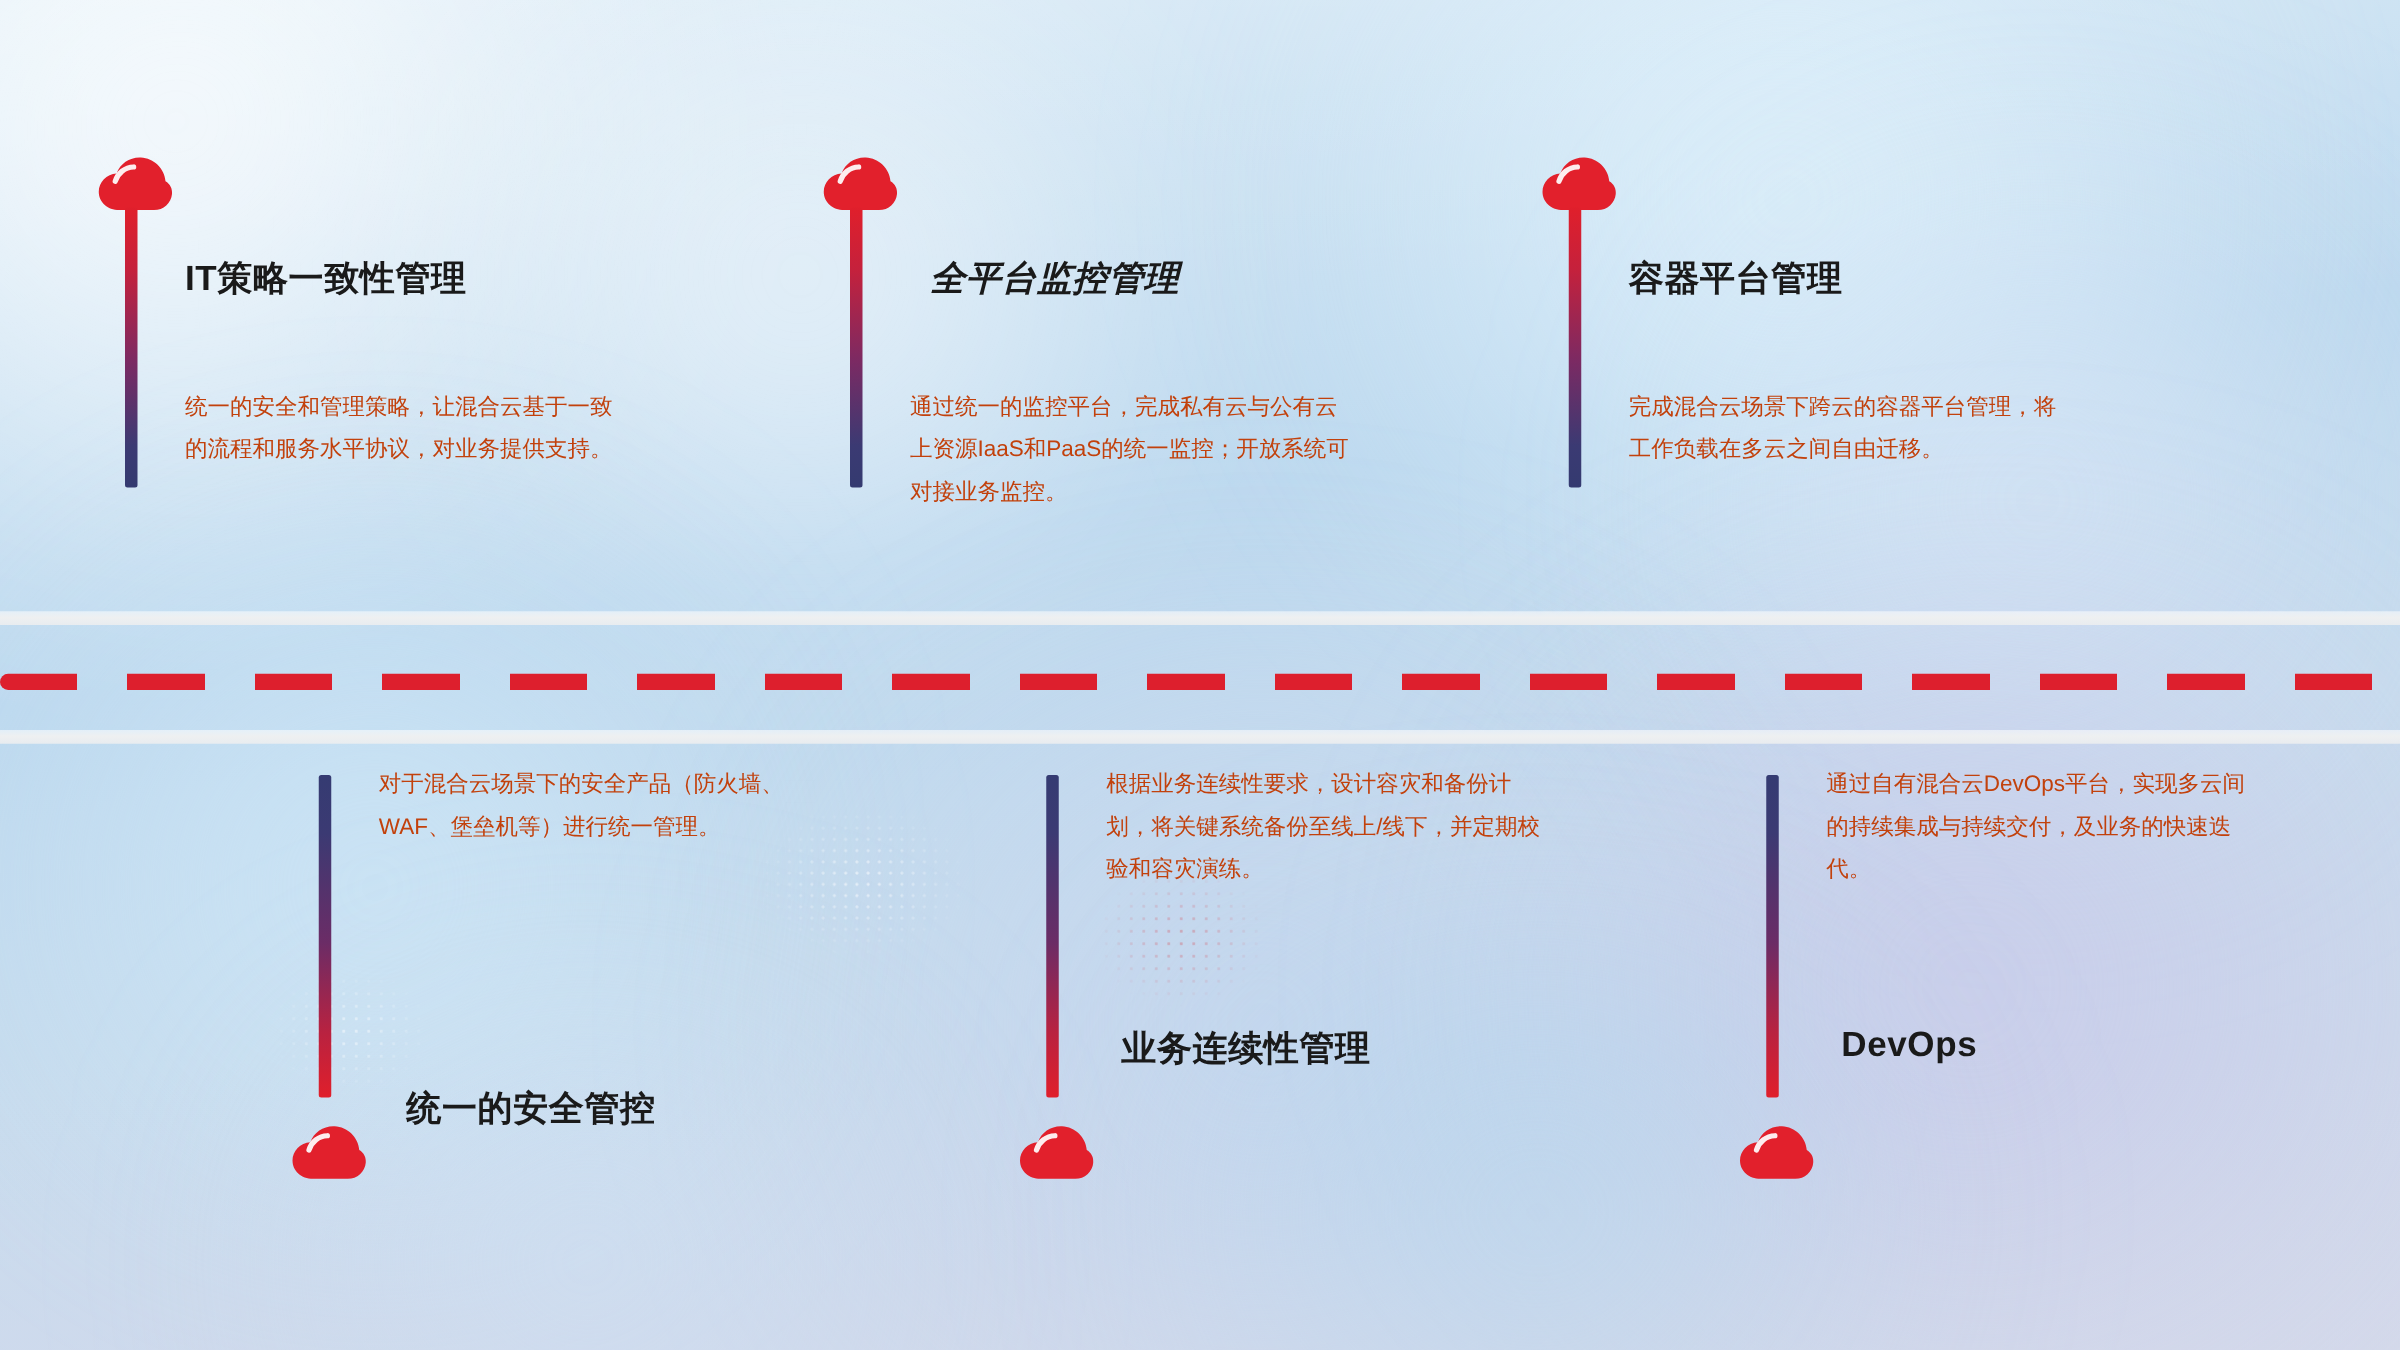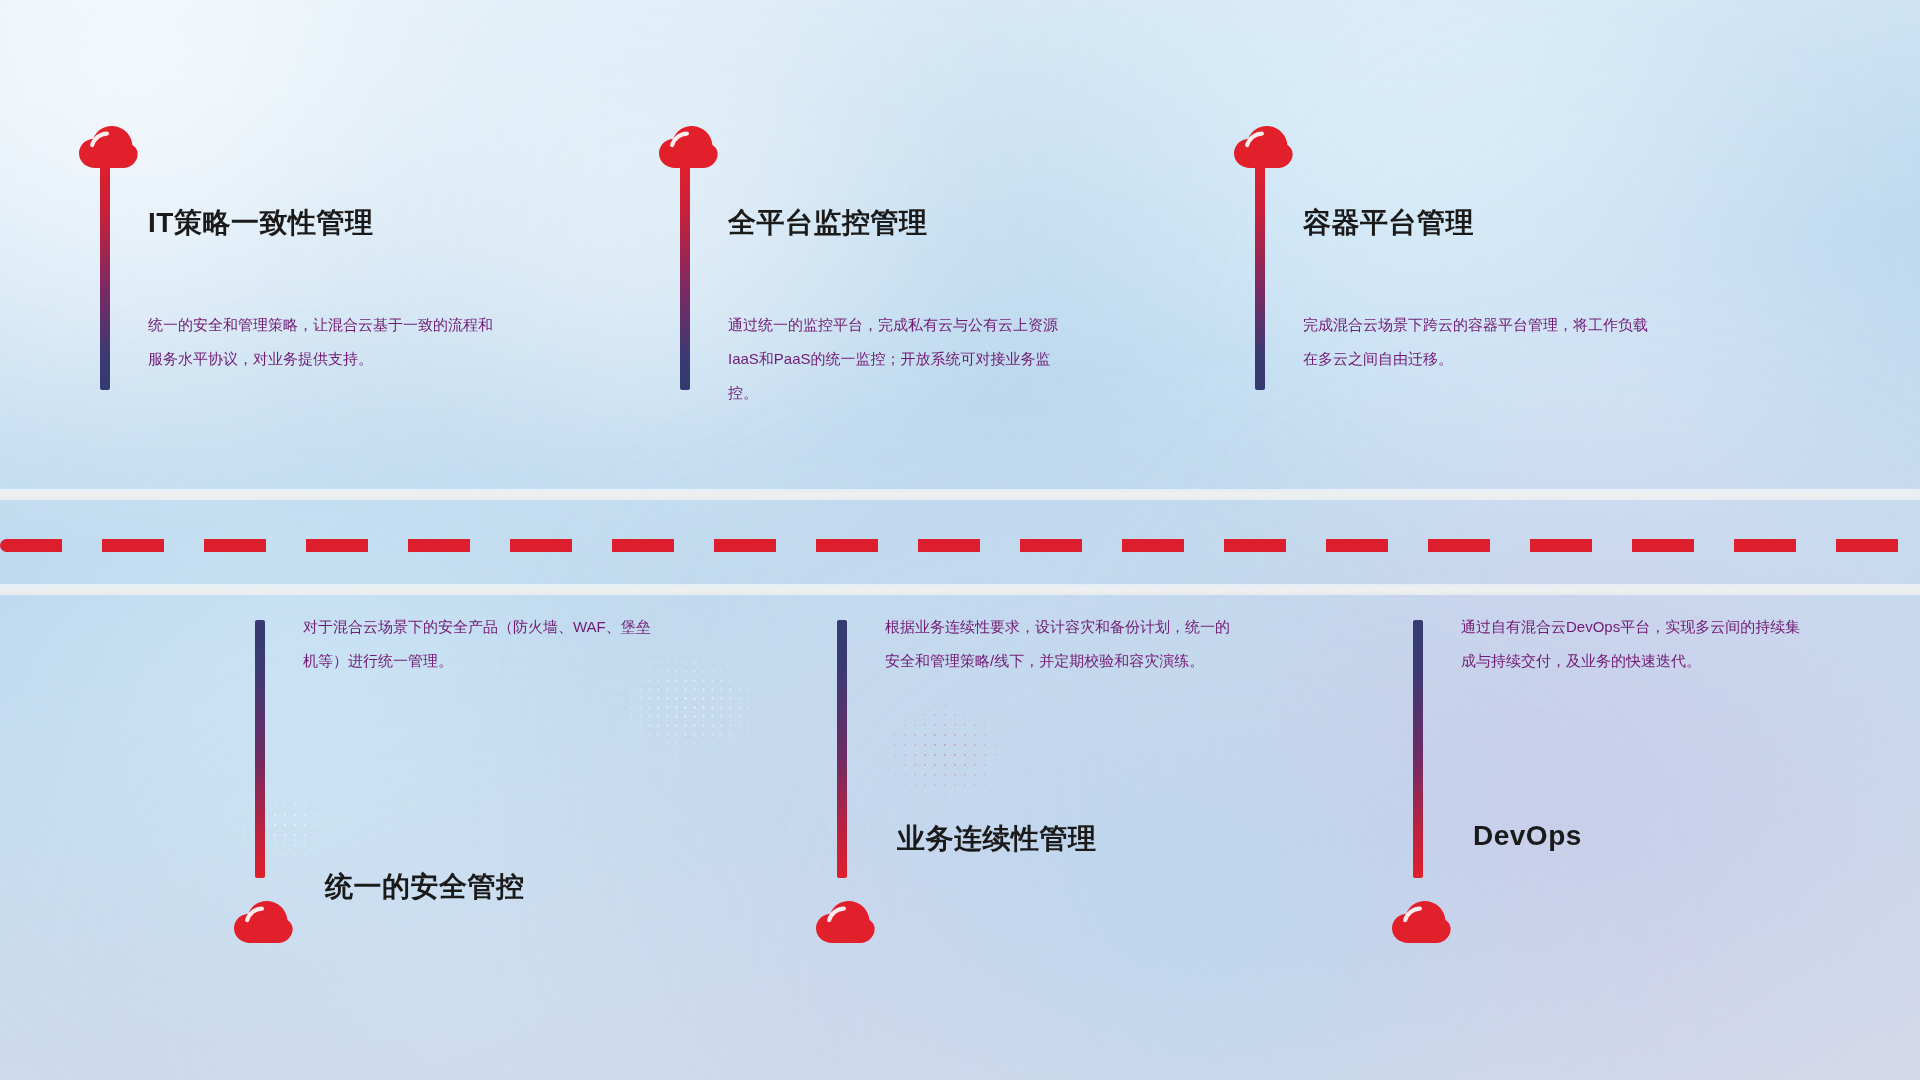--- a/index.html
+++ b/index.html
@@ -86,23 +86,23 @@
   .col-title {
     position:absolute;
     font-size:28px;
     font-weight:bold;
     color:#1a1a1a;
     letter-spacing:.5px;
     white-space:nowrap;
   }
   .col-desc {
     position:absolute;
-    font-size:15px;
+    font-size:18px;
     line-height:34px;
-    color:#701a75;
+    color:#c2410c;
     width:350px;
   }
 
   
   .top .col-title { top:44px; }
   .top .col-desc  { top:148px; }
 </style>
 </head>
 <body>
 
@@ -138,21 +138,21 @@
   <div class="col-title" style="left:48px;">IT策略一致性管理</div>
   <div class="col-desc" style="left:48px; width:352px;">统一的安全和管理策略，让混合云基于一致的流程和服务水平协议，对业务提供支持。</div>
 </div>
 
 <div class="col top" style="left:680px; top:160px;">
   <svg class="cloud-icon" style="left:-22px; top:-35px;" viewBox="0 0 60 44">
     <path d="M17.5 43 C7.9 43 1 36.4 1 28.3 C1 20.6 7.2 14.2 15.3 13.7 C18.2 5.7 25.9 0.6 34.6 1.0 C45.1 1.5 53.6 9.7 54.4 20.0 C58.1 22.2 60 26.0 59.6 30.1 C59.0 37.4 52.8 43 45.2 43 Z" fill="#e2202c"></path>
     <path d="M14.2 20.0 C16.2 13.4 22.0 8.8 28.9 8.6" stroke="#ffffff" stroke-width="4.2" stroke-linecap="round" fill="none" opacity=".92"></path>
   </svg>
   <div class="stem down" style="left:0px; top:6px; height:224px;"></div>
-  <div class="col-title" style="left:48px;">全平台监控管理</div>
+  <div class="col-title" style="left:64px;font-style:italic;">全平台监控管理</div>
   <div class="col-desc" style="left:48px; width:352px;">通过统一的监控平台，完成私有云与公有云上资源IaaS和PaaS的统一监控；开放系统可对接业务监控。</div>
 </div>
 
 <div class="col top" style="left:1255px; top:160px;">
   <svg class="cloud-icon" style="left:-22px; top:-35px;" viewBox="0 0 60 44">
     <path d="M17.5 43 C7.9 43 1 36.4 1 28.3 C1 20.6 7.2 14.2 15.3 13.7 C18.2 5.7 25.9 0.6 34.6 1.0 C45.1 1.5 53.6 9.7 54.4 20.0 C58.1 22.2 60 26.0 59.6 30.1 C59.0 37.4 52.8 43 45.2 43 Z" fill="#e2202c"></path>
     <path d="M14.2 20.0 C16.2 13.4 22.0 8.8 28.9 8.6" stroke="#ffffff" stroke-width="4.2" stroke-linecap="round" fill="none" opacity=".92"></path>
   </svg>
   <div class="stem down" style="left:0px; top:6px; height:224px;"></div>
   <div class="col-title" style="left:48px;">容器平台管理</div>
@@ -168,21 +168,21 @@
   <div class="col-desc" style="left:48px; top:-10px; width:352px;">对于混合云场景下的安全产品（防火墙、WAF、堡垒机等）进行统一管理。</div>
   <div class="col-title" style="left:70px; top:200px;margin-top:48px;">统一的安全管控</div>
 </div>
 
 <div class="col bottom" style="left:837px; top:620px;">
   <div class="stem up" style="left:0px; top:0px; height:258px;"></div>
   <svg class="cloud-icon" style="left:-22px; top:280px;" viewBox="0 0 60 44">
     <path d="M17.5 43 C7.9 43 1 36.4 1 28.3 C1 20.6 7.2 14.2 15.3 13.7 C18.2 5.7 25.9 0.6 34.6 1.0 C45.1 1.5 53.6 9.7 54.4 20.0 C58.1 22.2 60 26.0 59.6 30.1 C59.0 37.4 52.8 43 45.2 43 Z" fill="#e2202c"></path>
     <path d="M14.2 20.0 C16.2 13.4 22.0 8.8 28.9 8.6" stroke="#ffffff" stroke-width="4.2" stroke-linecap="round" fill="none" opacity=".92"></path>
   </svg>
-  <div class="col-desc" style="left:48px; top:-10px; width:352px;">根据业务连续性要求，设计容灾和备份计划，统一的安全和管理策略/线下，并定期校验和容灾演练。</div>
+  <div class="col-desc" style="left:48px; top:-10px; width:352px;">根据业务连续性要求，设计容灾和备份计划，将关键系统备份至线上/线下，并定期校验和容灾演练。</div>
   <div class="col-title" style="left:60px; top:200px;text-align:right;">业务连续性管理</div>
 </div>
 
 <div class="col bottom" style="left:1413px; top:620px;">
   <div class="stem up" style="left:0px; top:0px; height:258px;"></div>
   <svg class="cloud-icon" style="left:-22px; top:280px;" viewBox="0 0 60 44">
     <path d="M17.5 43 C7.9 43 1 36.4 1 28.3 C1 20.6 7.2 14.2 15.3 13.7 C18.2 5.7 25.9 0.6 34.6 1.0 C45.1 1.5 53.6 9.7 54.4 20.0 C58.1 22.2 60 26.0 59.6 30.1 C59.0 37.4 52.8 43 45.2 43 Z" fill="#e2202c"></path>
     <path d="M14.2 20.0 C16.2 13.4 22.0 8.8 28.9 8.6" stroke="#ffffff" stroke-width="4.2" stroke-linecap="round" fill="none" opacity=".92"></path>
   </svg>
   <div class="col-desc" style="left:48px; top:-10px; width:352px;">通过自有混合云DevOps平台，实现多云间的持续集成与持续交付，及业务的快速迭代。</div>

